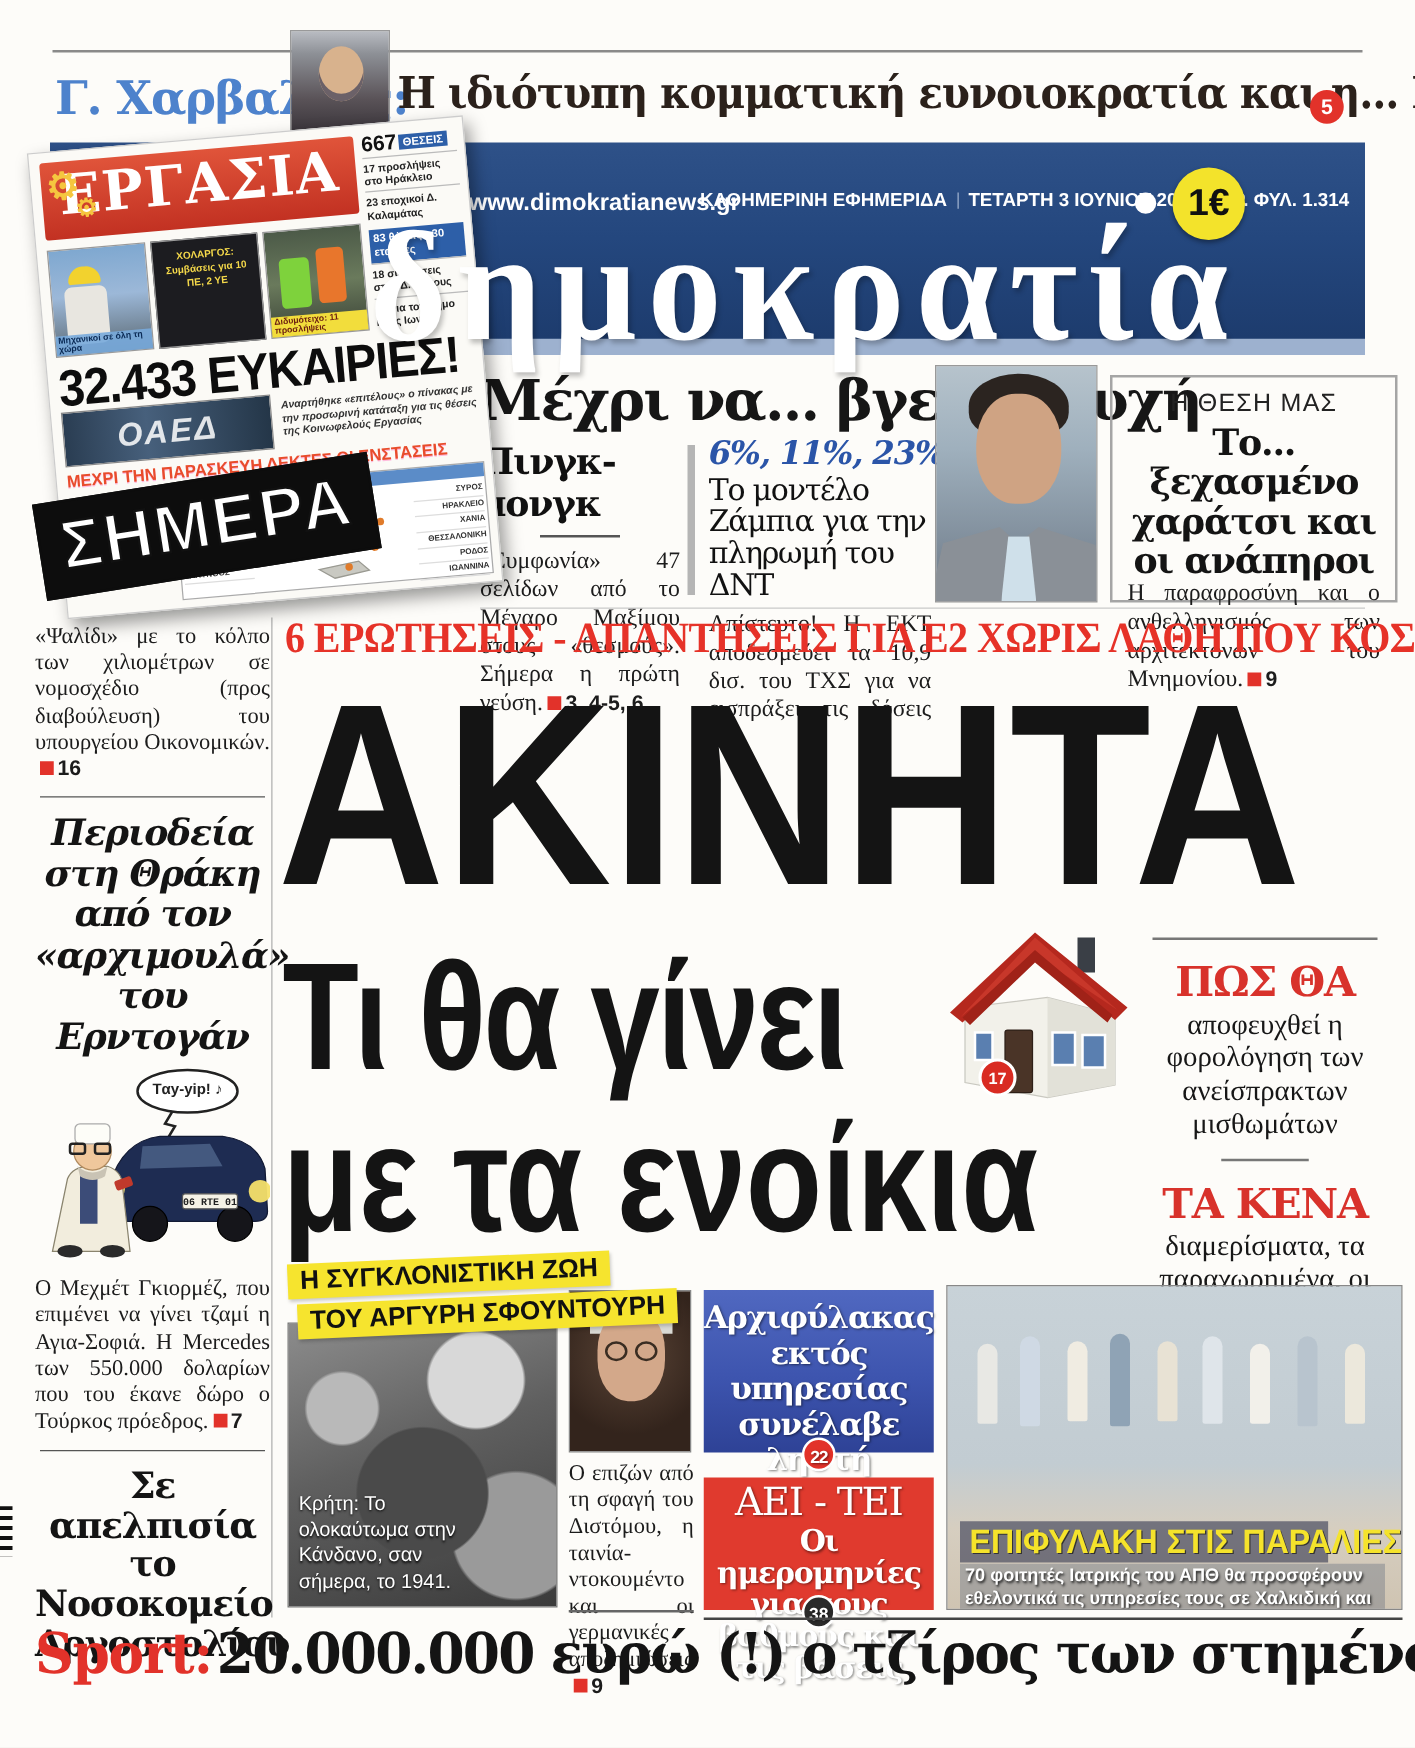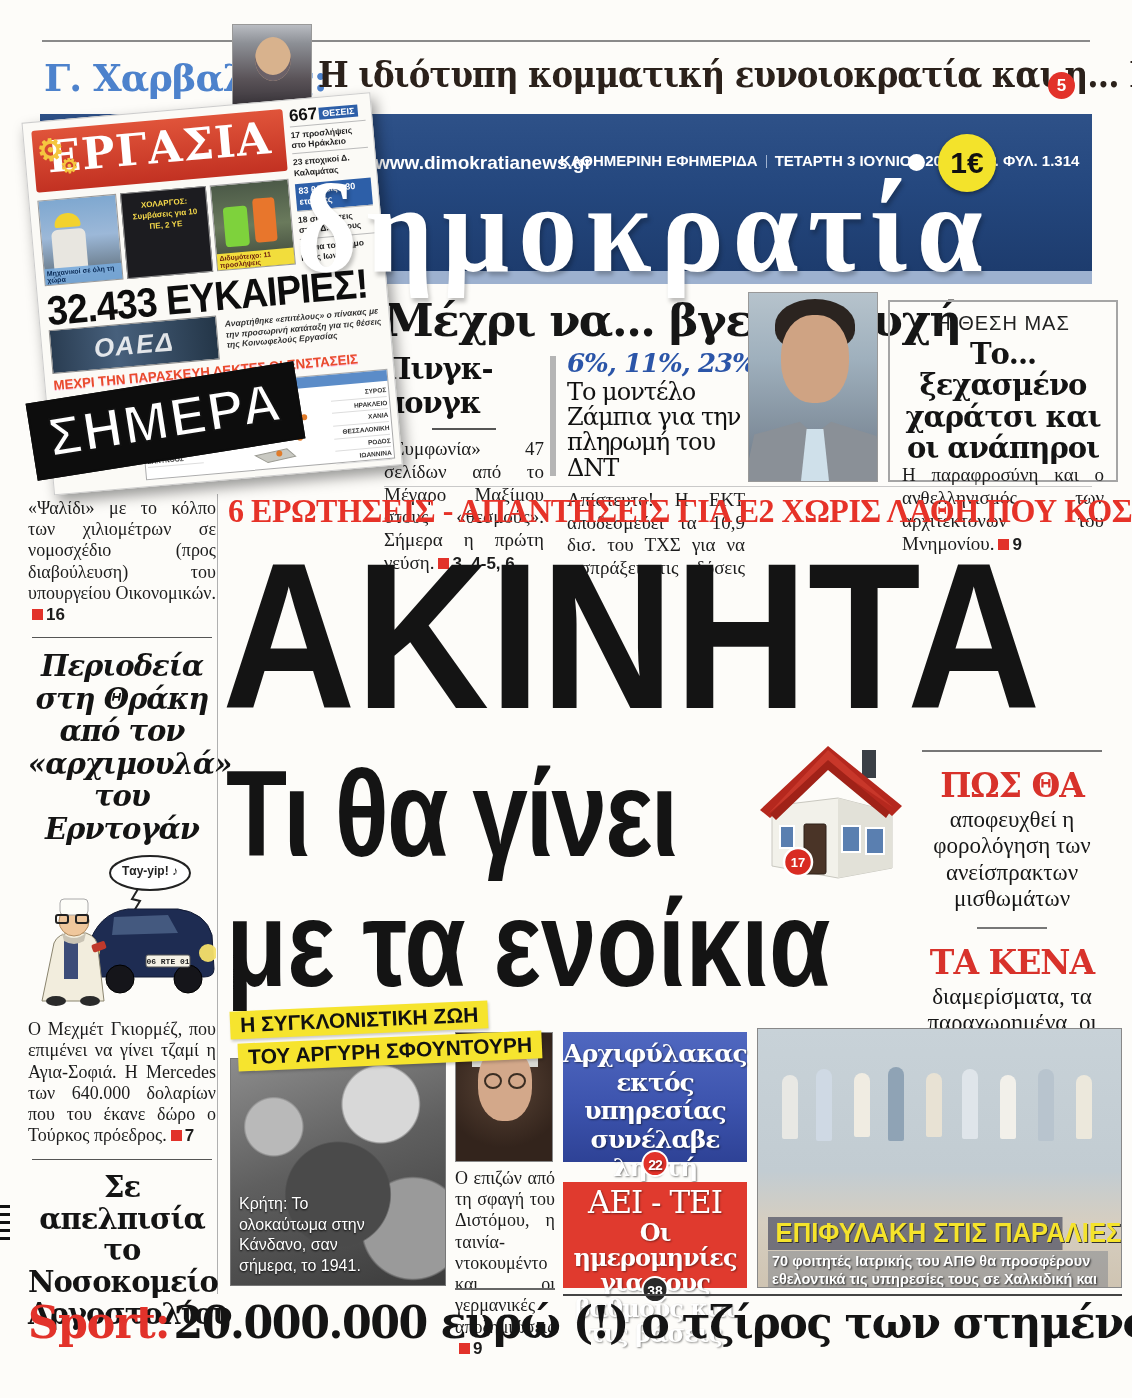--- a/index.html
+++ b/index.html
@@ -405,21 +405,21 @@
       <circle cx="46" cy="70" r="15" fill="#efc79c" stroke="#b08a5e"></circle>
       <path d="M34,82 Q46,92 58,82 L56,90 Q46,96 36,90 Z" fill="#c9c3b4"></path>
       <rect x="32" y="48" width="28" height="16" rx="4" fill="#fdfdf8" stroke="#aaa"></rect>
       <rect x="28" y="64" width="12" height="8" rx="2" fill="none" stroke="#222" stroke-width="2"></rect>
       <rect x="48" y="64" width="12" height="8" rx="2" fill="none" stroke="#222" stroke-width="2"></rect>
       <rect x="64" y="92" width="14" height="8" rx="2" fill="#c0392b" transform="rotate(-20 70 96)"></rect>
       <ellipse cx="28" cy="150" rx="10" ry="5" fill="#2a2a2a"></ellipse>
       <ellipse cx="62" cy="150" rx="10" ry="5" fill="#2a2a2a"></ellipse>
     </svg>
     <div class="bt">
-      <span>Ο Μεχμέτ Γκιορμέζ, που επιμένει να γίνει τζαμί η Αγια-Σοφιά. Η Mercedes των 640.000 δολαρίων που του έκανε δώρο ο Τούρκος πρόεδρος.</span><span class="pgsq"></span><span class="pgnum">7</span>
+      <span>Ο Μεχμέτ Γκιορμέζ, που επιμένει να γίνει τζαμί η Αγια-Σοφιά. Η Mercedes των 550.000 δολαρίων που του έκανε δώρο ο Τούρκος πρόεδρος.</span><span class="pgsq"></span><span class="pgnum">7</span>
     </div>
     <hr>
     <div class="t1">Σε απελπισία το Νοσοκομείο Αργοστολίου</div>
     
   </div>
 
   <div class="abs ylab1">Η ΣΥΓΚΛΟΝΙΣΤΙΚΗ ΖΩΗ</div>
   <div class="abs ylab2">ΤΟΥ ΑΡΓΥΡΗ ΣΦΟΥΝΤΟΥΡΗ</div>
   <div class="abs bwphoto">
     <div class="bwcap">Κρήτη: Το ολοκαύτωμα στην Κάνδανο, σαν σήμερα, το 1941.</div>

